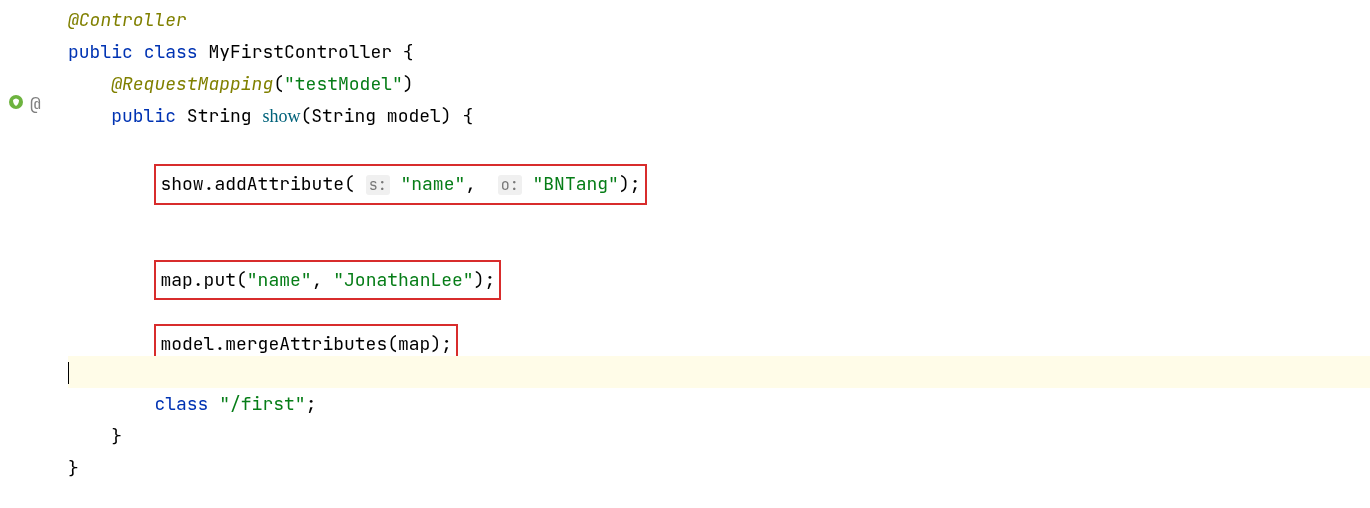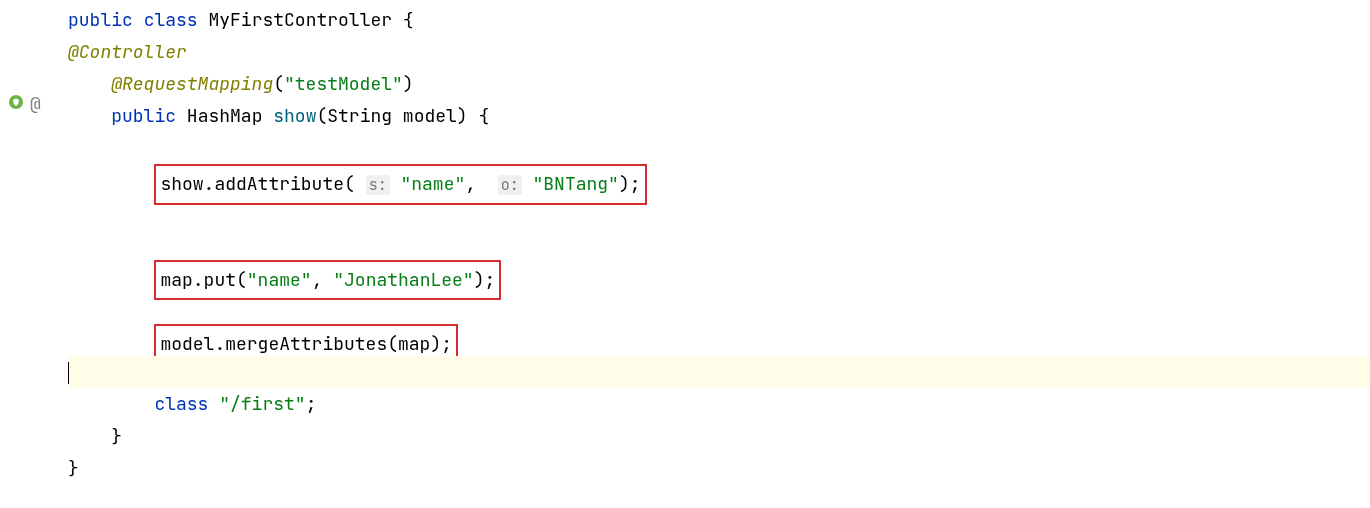--- a/index.html
+++ b/index.html
@@ -40,21 +40,21 @@
     .line {
       white-space: pre;
       height: 32px;
       position: relative;
     }
     .line-highlighted {
       background: #fffce8;
     }
     .annotation { color: #808000; font-style: italic; }
     .keyword { color: #0033b3; }
-    .method-decl { color: #00627a; }
+    .method-decl { color: #00627a; font-family: Liberation Serif, serif; }
     .string { color: #067d17; }
     .param-hint {
       color: #787878;
       background: #f0f0f0;
       border-radius: 3px;
       padding: 0 3px;
       font-size: 15px;
       font-style: normal;
     }
     .red-box {
@@ -78,24 +78,24 @@
   <div class="gutter-icon">
     <svg width="16" height="16" viewBox="0 0 16 16">
       <circle cx="8" cy="8" r="7" fill="#6db33f"></circle>
       <path d="M 5 6 Q 8 3 11 6 Q 11 10 8 12 Q 5 10 5 6 Z" fill="#ffffff"></path>
     </svg>
   </div>
   <div class="gutter-at">@</div>
 </div>
 
 <div class="code-area">
+  <div class="line"><span class="annotation">@Controller</span></div>
   <div class="line"><span class="keyword">public</span> <span class="keyword">class</span> <span>MyFirstController {</span></div>
-  <div class="line"><span class="annotation">@Controller</span></div>
   <div class="line">    <span class="annotation">@RequestMapping</span><span>(</span><span class="string">"testModel"</span><span>)</span></div>
-  <div class="line">    <span class="keyword">public</span> <span>HashMap</span> <span class="method-decl">show</span><span>(String model) {</span></div>
+  <div class="line">    <span class="keyword">public</span> <span>String</span> <span class="method-decl">show</span><span>(String model) {</span></div>
   <div class="line"></div>
   <div class="line">        <span class="red-box"><span>show.addAttribute(</span> <span class="param-hint">s:</span> <span class="string">"name"</span><span>, </span> <span class="param-hint">o:</span> <span class="string">"BNTang"</span><span>);</span></span></div>
   <div class="line"></div>
   <div class="line"></div>
   <div class="line">        <span class="red-box"><span>map.put(</span><span class="string">"name"</span><span>, </span><span class="string">"JonathanLee"</span><span>);</span></span></div>
   <div class="line"></div>
   <div class="line">        <span class="red-box"><span>model.mergeAttributes(map);</span></span></div>
   <div class="line line-highlighted"><span class="cursor"></span></div>
   <div class="line">        <span class="keyword">class</span> <span class="string">"/first"</span><span>;</span></div>
   <div class="line">    <span>}</span></div>

